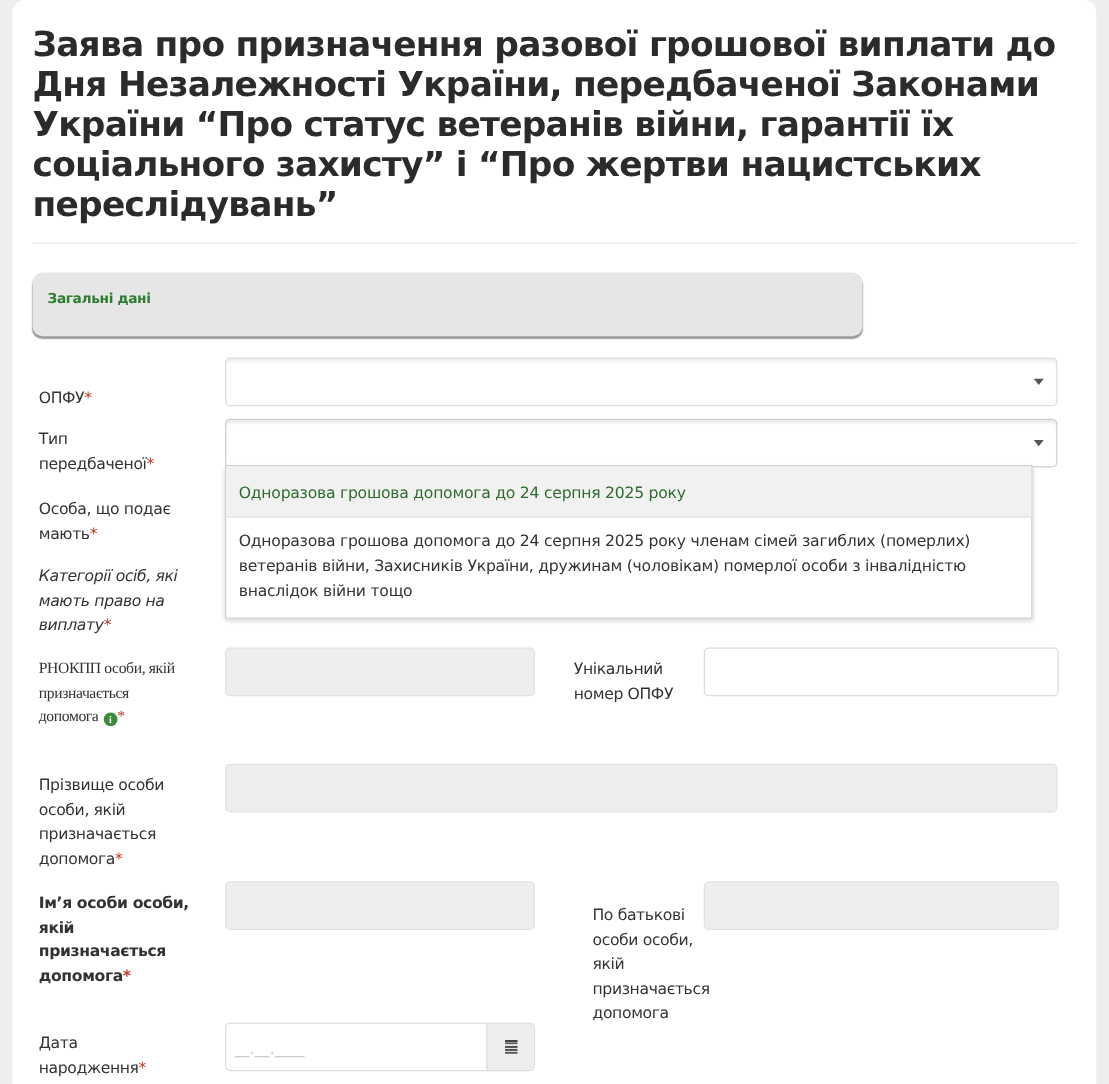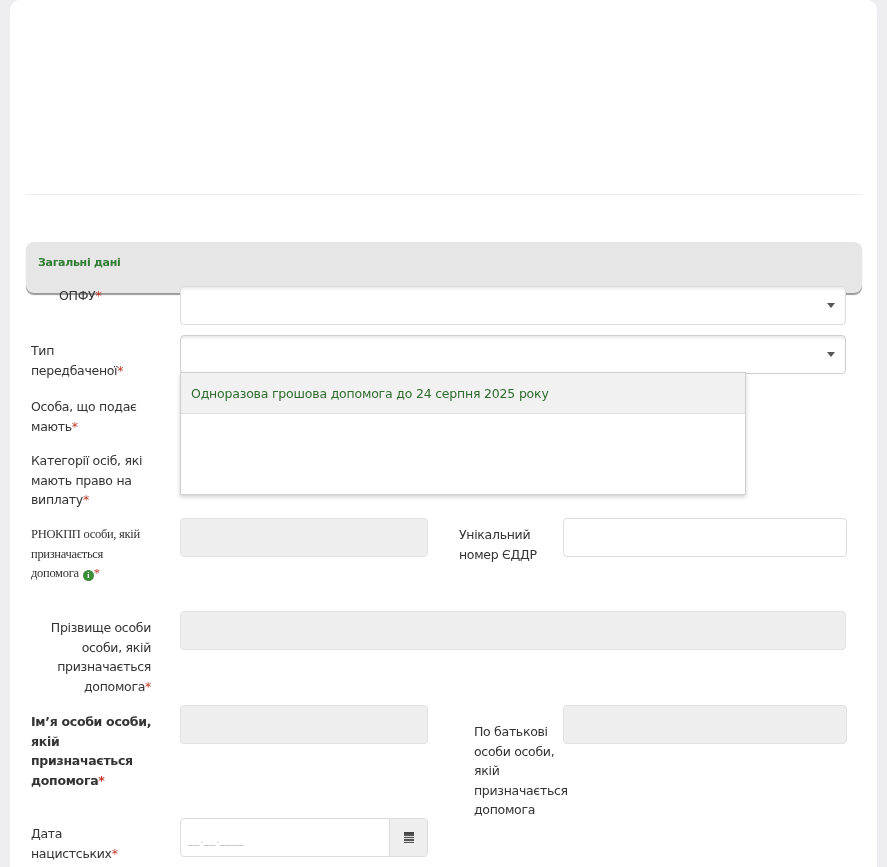--- a/index.html
+++ b/index.html
@@ -17,24 +17,23 @@
     position: absolute; left: 16px; top: 20px; width: 820px;
     font-family: "DejaVu Sans", sans-serif;
     font-weight: bold; font-size: 27.5px; line-height: 32px;
     color: #2b2b2b; letter-spacing: -0.6px;
   }
   .title-sep {
     position: absolute; left: 16px; top: 194px; width: 836px; height: 1px;
     background: #ececec;
   }
   .section-header {
-    position: absolute; left: 16px; top: 218px; width: 836px; height: 51px;
+    position: absolute; left: 16px; top: 218px; width: 664px; height: 51px;
     background: #e6e6e6; border-radius: 8px;
     box-shadow: 0 2px 1px #9a9a9a;
-    margin-top: 24px;
   }
   .section-header span {
     position: absolute; left: 12px; top: 14px;
     font-size: 11px; font-weight: bold; color: #2e7d32;
     letter-spacing: -0.3px;
   }
   .label {
     position: absolute; left: 31px;
     font-size: 12.5px; line-height: 19.5px; color: #333;
     letter-spacing: -0.3px;
@@ -45,21 +44,21 @@
     border: 1px solid #dcdcdc; border-radius: 4px; background: #fff;
   }
   .field.disabled { background: #eeeeee; border-color: #e2e2e2; }
   .select { box-shadow: inset 0 3px 3px -1px #e8e8e8; }
   .caret {
     position: absolute; right: 10px; top: 16px; width: 0; height: 0;
     border-left: 4px solid transparent; border-right: 4px solid transparent;
     border-top: 5px solid #555;
   }
   .dropdown {
-    position: absolute; left: 180px; top: 372px; width: 566px; height: 123px;
+    position: absolute; left: 180px; top: 372px; width: 646px; height: 123px;
     background: #fff; border: 1px solid #cfcfcf;
     box-shadow: 0 2px 4px rgba(0,0,0,0.18);
     z-index: 5;
   }
   .opt { padding: 0 10px; font-size: 12.5px; color: #333; letter-spacing: -0.2px; }
   .opt.active {
     height: 41px; line-height: 41px; background: #f1f1f1; color: #2e6b2e;
     border-bottom: 1px solid #e2e2e2;
   }
   .opt.normal { padding-top: 9px; line-height: 20px; }
@@ -82,79 +81,81 @@
   .cal-icon {
     position: absolute; left: 14px; top: 13px; width: 10px; height: 11px;
     background: repeating-linear-gradient(#555 0 1.5px, #ddd 1.5px 2.6px);
     border-top: 2px solid #444;
   }
 </style>
 </head>
 <body>
 
 <div class="card">
+  <h1 class="page-title">Заява про призначення разової грошової виплати до Дня Незалежності України, передбаченої Законами України “Про статус ветеранів війни, гарантії їх соціального захисту” і “Про жертви нацистських переслідувань”</h1>
   <div class="title-sep"></div>
 
   <div class="section-header">
     <span>Загальні дані</span>
   </div>
 </div>
 
-<div class="label" style="top:286px;width:120px;margin-left:28px;">
+<div class="label" style="top:308px;width:120px;">
   <span>ОПФУ</span><span class="req">*</span>
 </div>
 <div class="field select" style="left:180px;top:286px;width:666px;">
   <span class="caret"></span>
 </div>
 
 <div class="label" style="top:341px;width:100px;">
   <span>Тип передбаченої</span><span class="req">*</span>
 </div>
 <div class="field select" style="left:180px;top:335px;width:666px;border-color:#cfcfcf;">
   <span class="caret"></span>
 </div>
 
 <div class="dropdown">
   <div class="opt active">Одноразова грошова допомога до 24 серпня 2025 року</div>
+  <div class="opt normal">Одноразова грошова допомога до 24 серпня 2025 року членам сімей загиблих (померлих) ветеранів війни, Захисників України, дружинам (чоловікам) померлої особи з інвалідністю внаслідок війни тощо</div>
 </div>
 
 <div class="label" style="top:397px;width:125px;">
   <span>Особа, що подає мають</span><span class="req">*</span>
 </div>
 
-<div class="label" style="top:451px;width:120px;">
+<div class="label" style="top:451px;width:120px;font-style:italic;">
   <span>Категорії осіб, які мають право на виплату</span><span class="req">*</span>
 </div>
 
 <div class="label" style="top:525px;width:115px;font-family:Liberation Serif, serif;">
   <span>РНОКПП особи, якій призначається допомога</span><span class="info-icon">i</span><span class="req">*</span>
 </div>
 <div class="field disabled" style="left:180px;top:518px;width:248px;"></div>
 
 <div class="label" style="left:459px;top:525px;width:80px;">
-  <span>Унікальний номер ЄДДР</span>
+  <span>Унікальний номер ОПФУ</span>
 </div>
 <div class="field" style="left:563px;top:518px;width:284px;"></div>
 
-<div class="label" style="top:618px;width:120px;text-align:right;">
+<div class="label" style="top:618px;width:120px;">
   <span>Прізвище особи особи, якій призначається допомога</span><span class="req">*</span>
 </div>
 <div class="field disabled" style="left:180px;top:611px;width:666px;"></div>
 
 <div class="label" style="top:712px;width:125px;font-weight:bold;">
   <span>Ім’я особи особи, якій призначається допомога</span><span class="req">*</span>
 </div>
 <div class="field disabled" style="left:180px;top:705px;width:248px;"></div>
 
 <div class="label" style="left:474px;top:722px;width:100px;">
   <span>По батькові особи особи, якій призначається допомога</span>
 </div>
 <div class="field disabled" style="left:563px;top:705px;width:284px;"></div>
 
 <div class="label" style="top:824px;width:100px;">
-  <span>Дата нацистських</span><span class="req">*</span>
+  <span>Дата народження</span><span class="req">*</span>
 </div>
 <div class="date-input">
   <span class="ph">__.__.____</span>
   <div class="date-btn">
     <span class="cal-icon"></span>
   </div>
 </div>
 
 </body></html>

